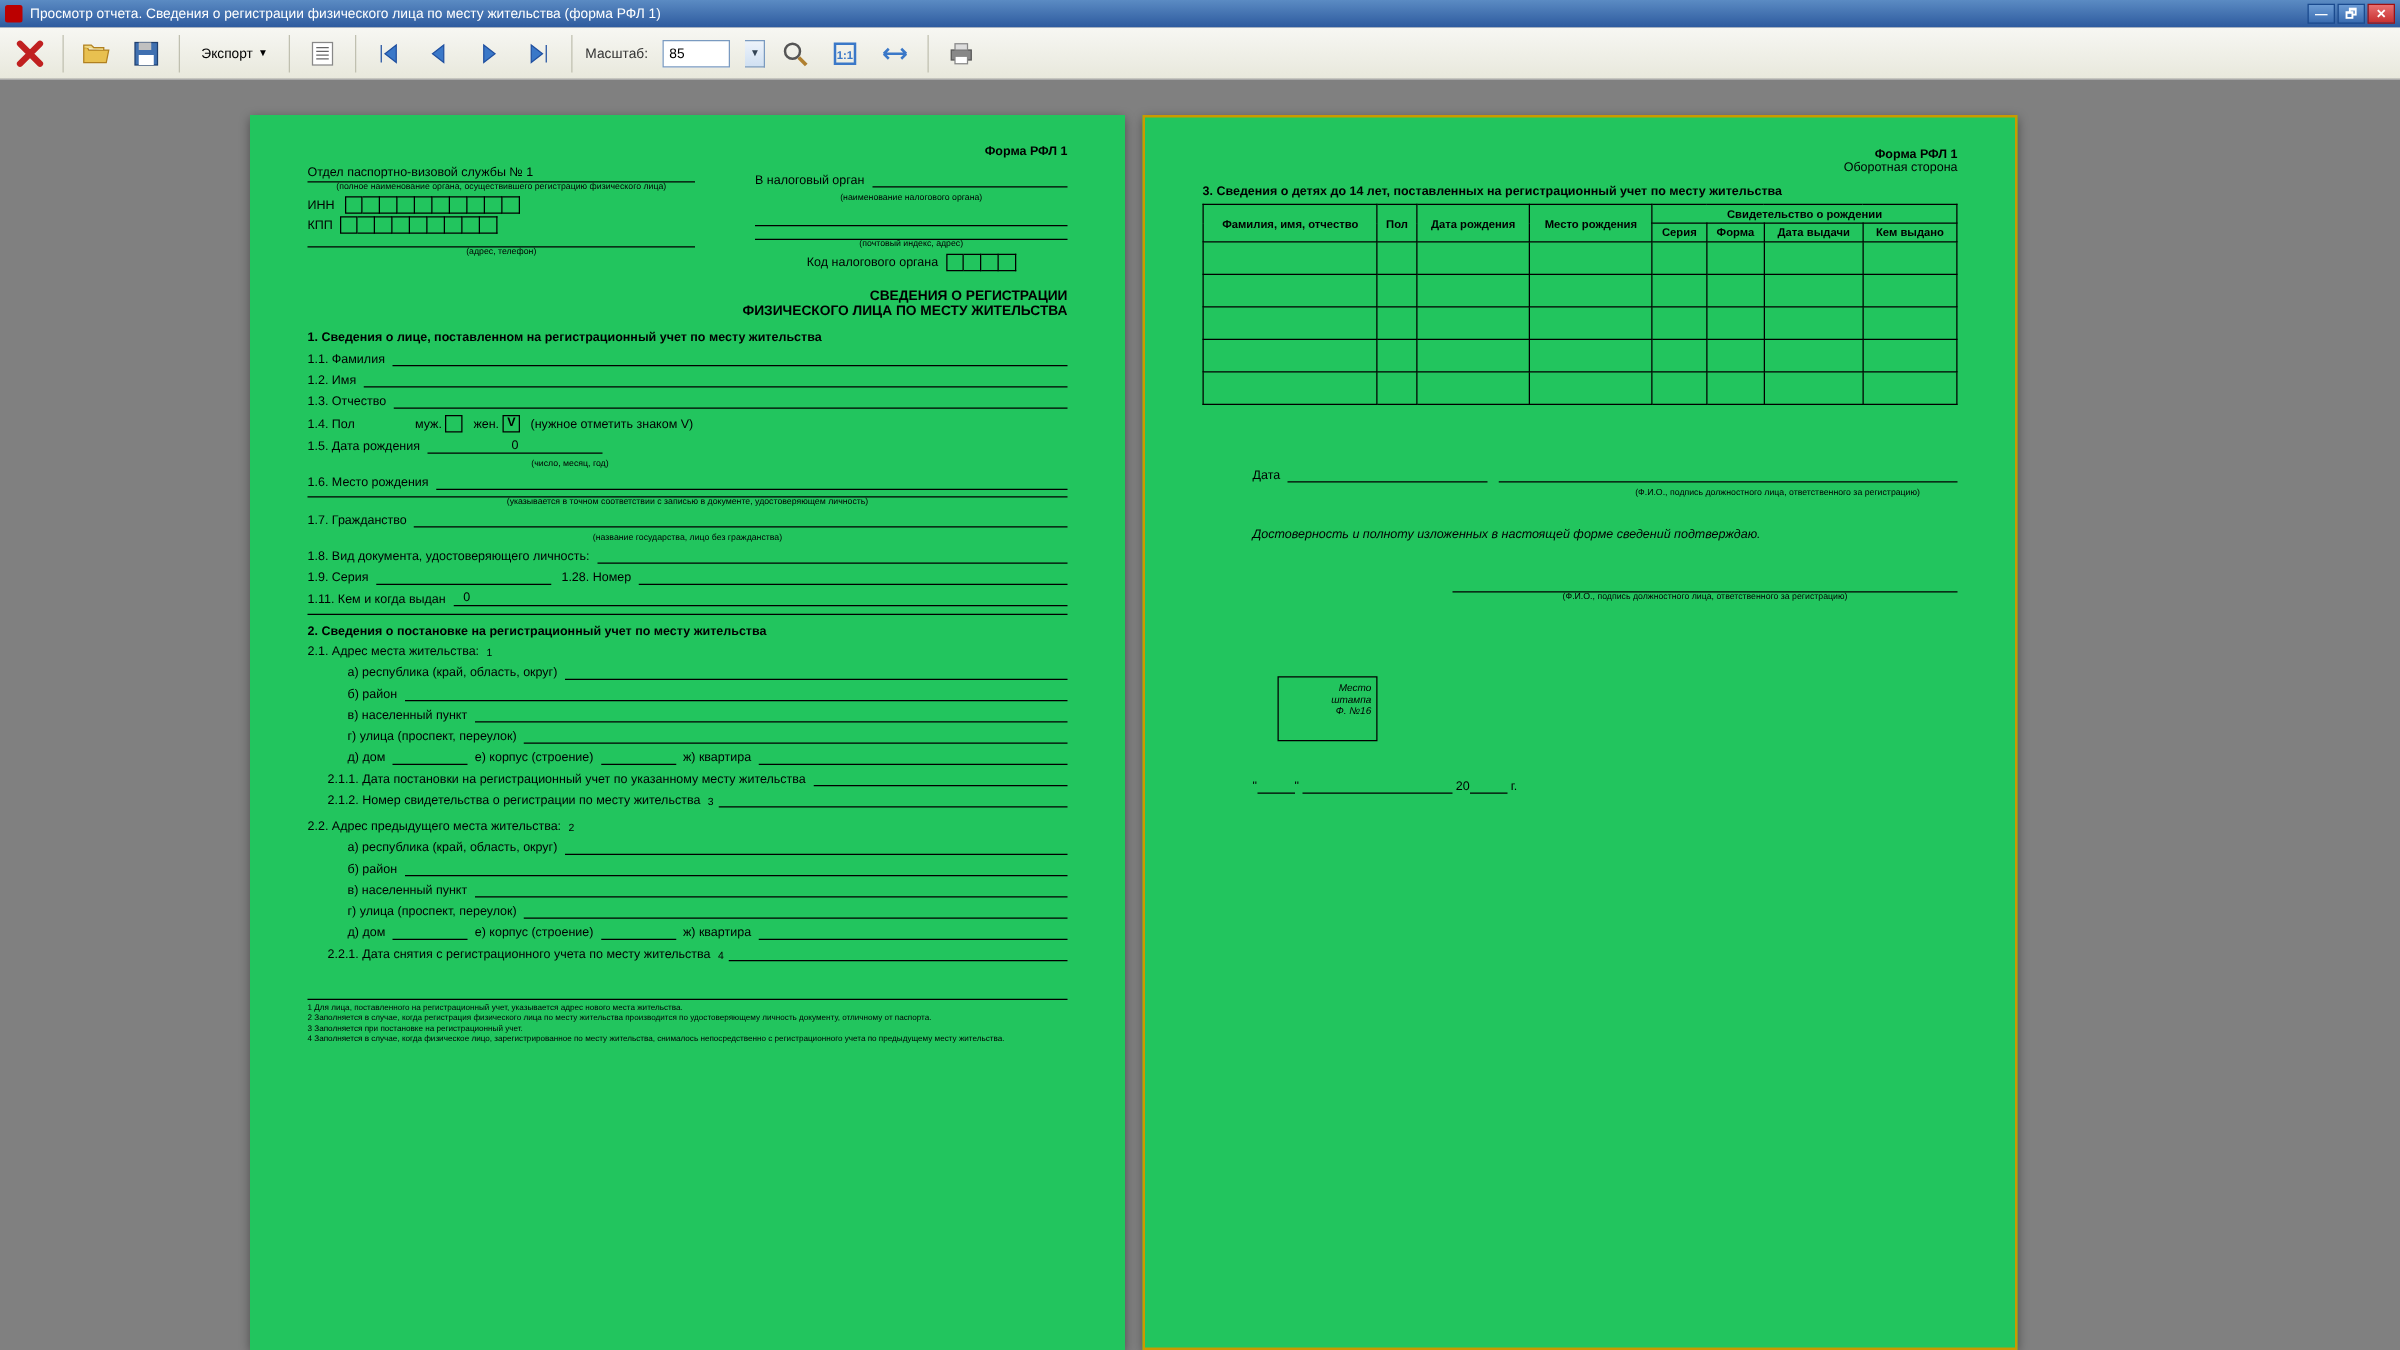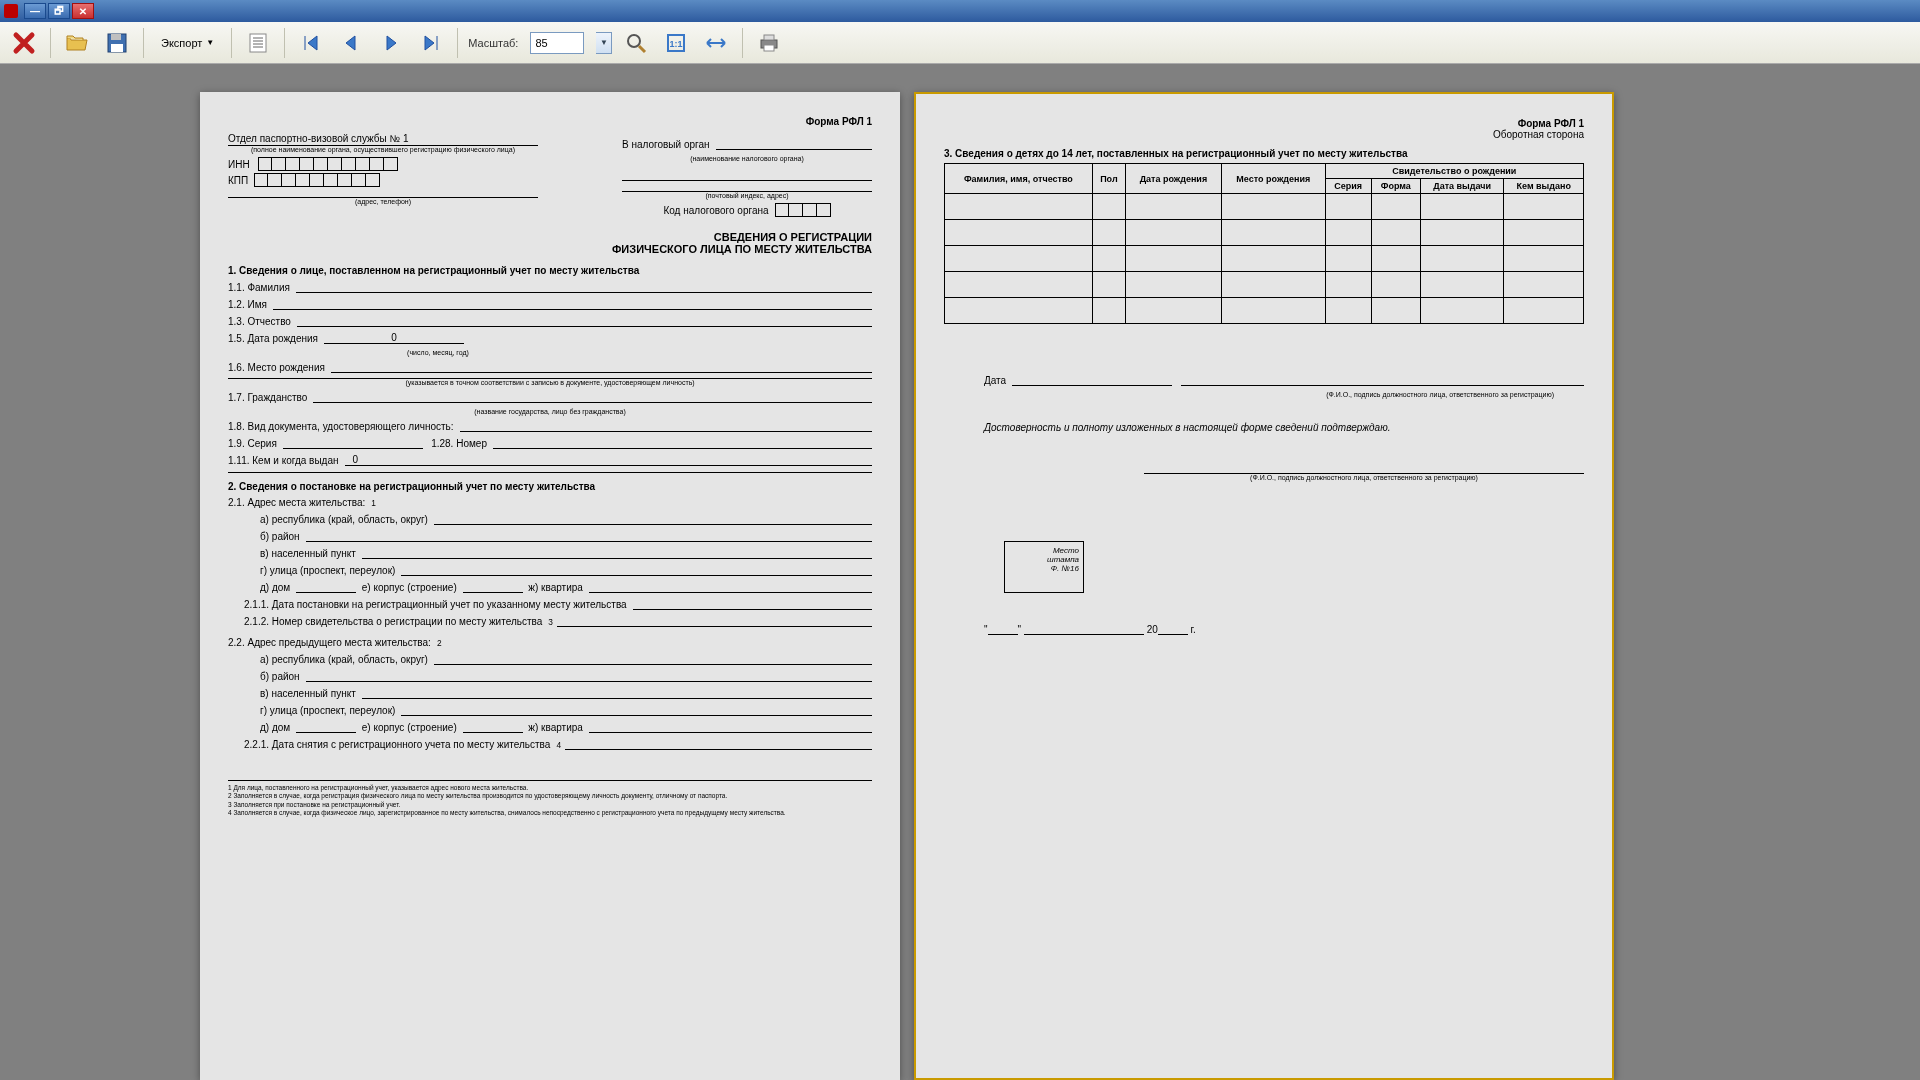--- a/index.html
+++ b/index.html
@@ -13,21 +13,21 @@
 .toolbar { background: linear-gradient(to bottom, #f7f7f3, #e8e8dc); height: 42px; border-bottom: 1px solid #aaa; display: flex; align-items: center; padding: 0 8px; gap: 8px; }
 .tb-btn { width: 32px; height: 32px; display: flex; align-items: center; justify-content: center; border: 1px solid transparent; border-radius: 3px; cursor: pointer; }
 .tb-sep { width: 1px; height: 30px; background: #c0c0b0; margin: 0 2px; }
 .tb-label { font-size: 11px; color: #333; }
 .tb-export { display: flex; align-items: center; gap: 4px; padding: 4px 6px; cursor: pointer; border: 1px solid transparent; border-radius: 3px; }
 .zoom-combo { display: flex; align-items: center; gap: 12px; }
 .zoom-input { width: 54px; height: 22px; border: 1px solid #7a9ac0; font-size: 11px; padding: 0 4px; background: #fff; }
 .zoom-dd { width: 16px; height: 22px; border: 1px solid #7a9ac0; border-left: none; background: linear-gradient(to bottom,#edf3fb,#d0e0f2); display:flex; align-items:center; justify-content:center; font-size:8px; color:#345; cursor:pointer; }
 .workspace { height: calc(1080px - 64px); background: #808080; overflow: auto; position: relative; }
 .pages-container { display: flex; gap: 14px; padding: 28px 200px; justify-content: flex-start; }
-.page { background: #e5e5e5; width: 700px; height: 988px; box-shadow: 0 2px 8px rgba(0,0,0,0.4); padding: 24px 28px; font-size: 10px; color: #000; position: relative; font-family: Arial, sans-serif; }
+.page { background: #22c55e; width: 700px; height: 988px; box-shadow: 0 2px 8px rgba(0,0,0,0.4); padding: 24px 46px; font-size: 10px; color: #000; position: relative; font-family: Arial, sans-serif; }
 .page2 { border: 2px solid #c99a00; }
 .form-header-right { text-align: right; font-weight: bold; font-size: 10px; margin-bottom: 6px; }
 .top-block { display: flex; justify-content: space-between; margin-bottom: 6px; }
 .top-left { width: 310px; }
 .top-right { width: 250px; }
 .uline { border-bottom: 1px solid #000; display: inline-block; min-height: 12px; }
 .uline-full { border-bottom: 1px solid #000; display: block; }
 .tiny { font-size: 7px; text-align: center; color: #000; }
 .cell-grid { display: flex; }
 .cell { width: 14px; height: 14px; border: 1px solid #000; border-left: none; }
@@ -48,20 +48,21 @@
 .tbl td { height: 26px; }
 .stamp-box { border: 1px solid #000; width: 80px; height: 52px; font-size: 8px; text-align: right; padding: 4px; margin-top: 60px; font-style: italic; }
 .sig-block { margin-top: 50px; }
 svg { display: block; }
 </style>
 </head>
 <body>
 
 <div class="titlebar">
   <div class="titlebar-icon"></div>
+  <div class="titlebar-text">Просмотр отчета. Сведения о регистрации физического лица по месту жительства (форма РФЛ 1)</div>
   <div class="titlebar-controls">
     <div class="titlebar-btn">—</div>
     <div class="titlebar-btn">🗗</div>
     <div class="titlebar-btn close">✕</div>
   </div>
 </div>
 
 <div class="toolbar">
   <div class="tb-btn">
     <svg width="24" height="24">
@@ -222,20 +223,30 @@
           <span class="line"></span>
         </div>
       <div class="field-row">
           <span class="label">1.2. Имя</span>
           <span class="line"></span>
         </div>
       <div class="field-row">
           <span class="label">1.3. Отчество</span>
           <span class="line"></span>
         </div>
+      <div class="field-row" style="align-items:center;">
+        <span class="label" style="width:80px;">1.4. Пол</span>
+        <span>муж.</span>&nbsp;
+        <span class="check-box"></span>
+        &nbsp;&nbsp;&nbsp;
+        <span>жен.</span>&nbsp;
+        <span class="check-box">V</span>
+        &nbsp;&nbsp;&nbsp;
+        <span>(нужное отметить знаком V)</span>
+      </div>
       <div class="field-row">
         <span class="label">1.5. Дата рождения</span>
         <span class="uline" style="width:140px;text-align:center;">0</span>
       </div>
       <div class="tiny" style="margin-left:140px;width:140px;">(число, месяц, год)</div>
       <div class="field-row">
           <span class="label">1.6. Место рождения</span>
           <span class="line"></span>
         </div>
       <div class="uline-full"></div>

